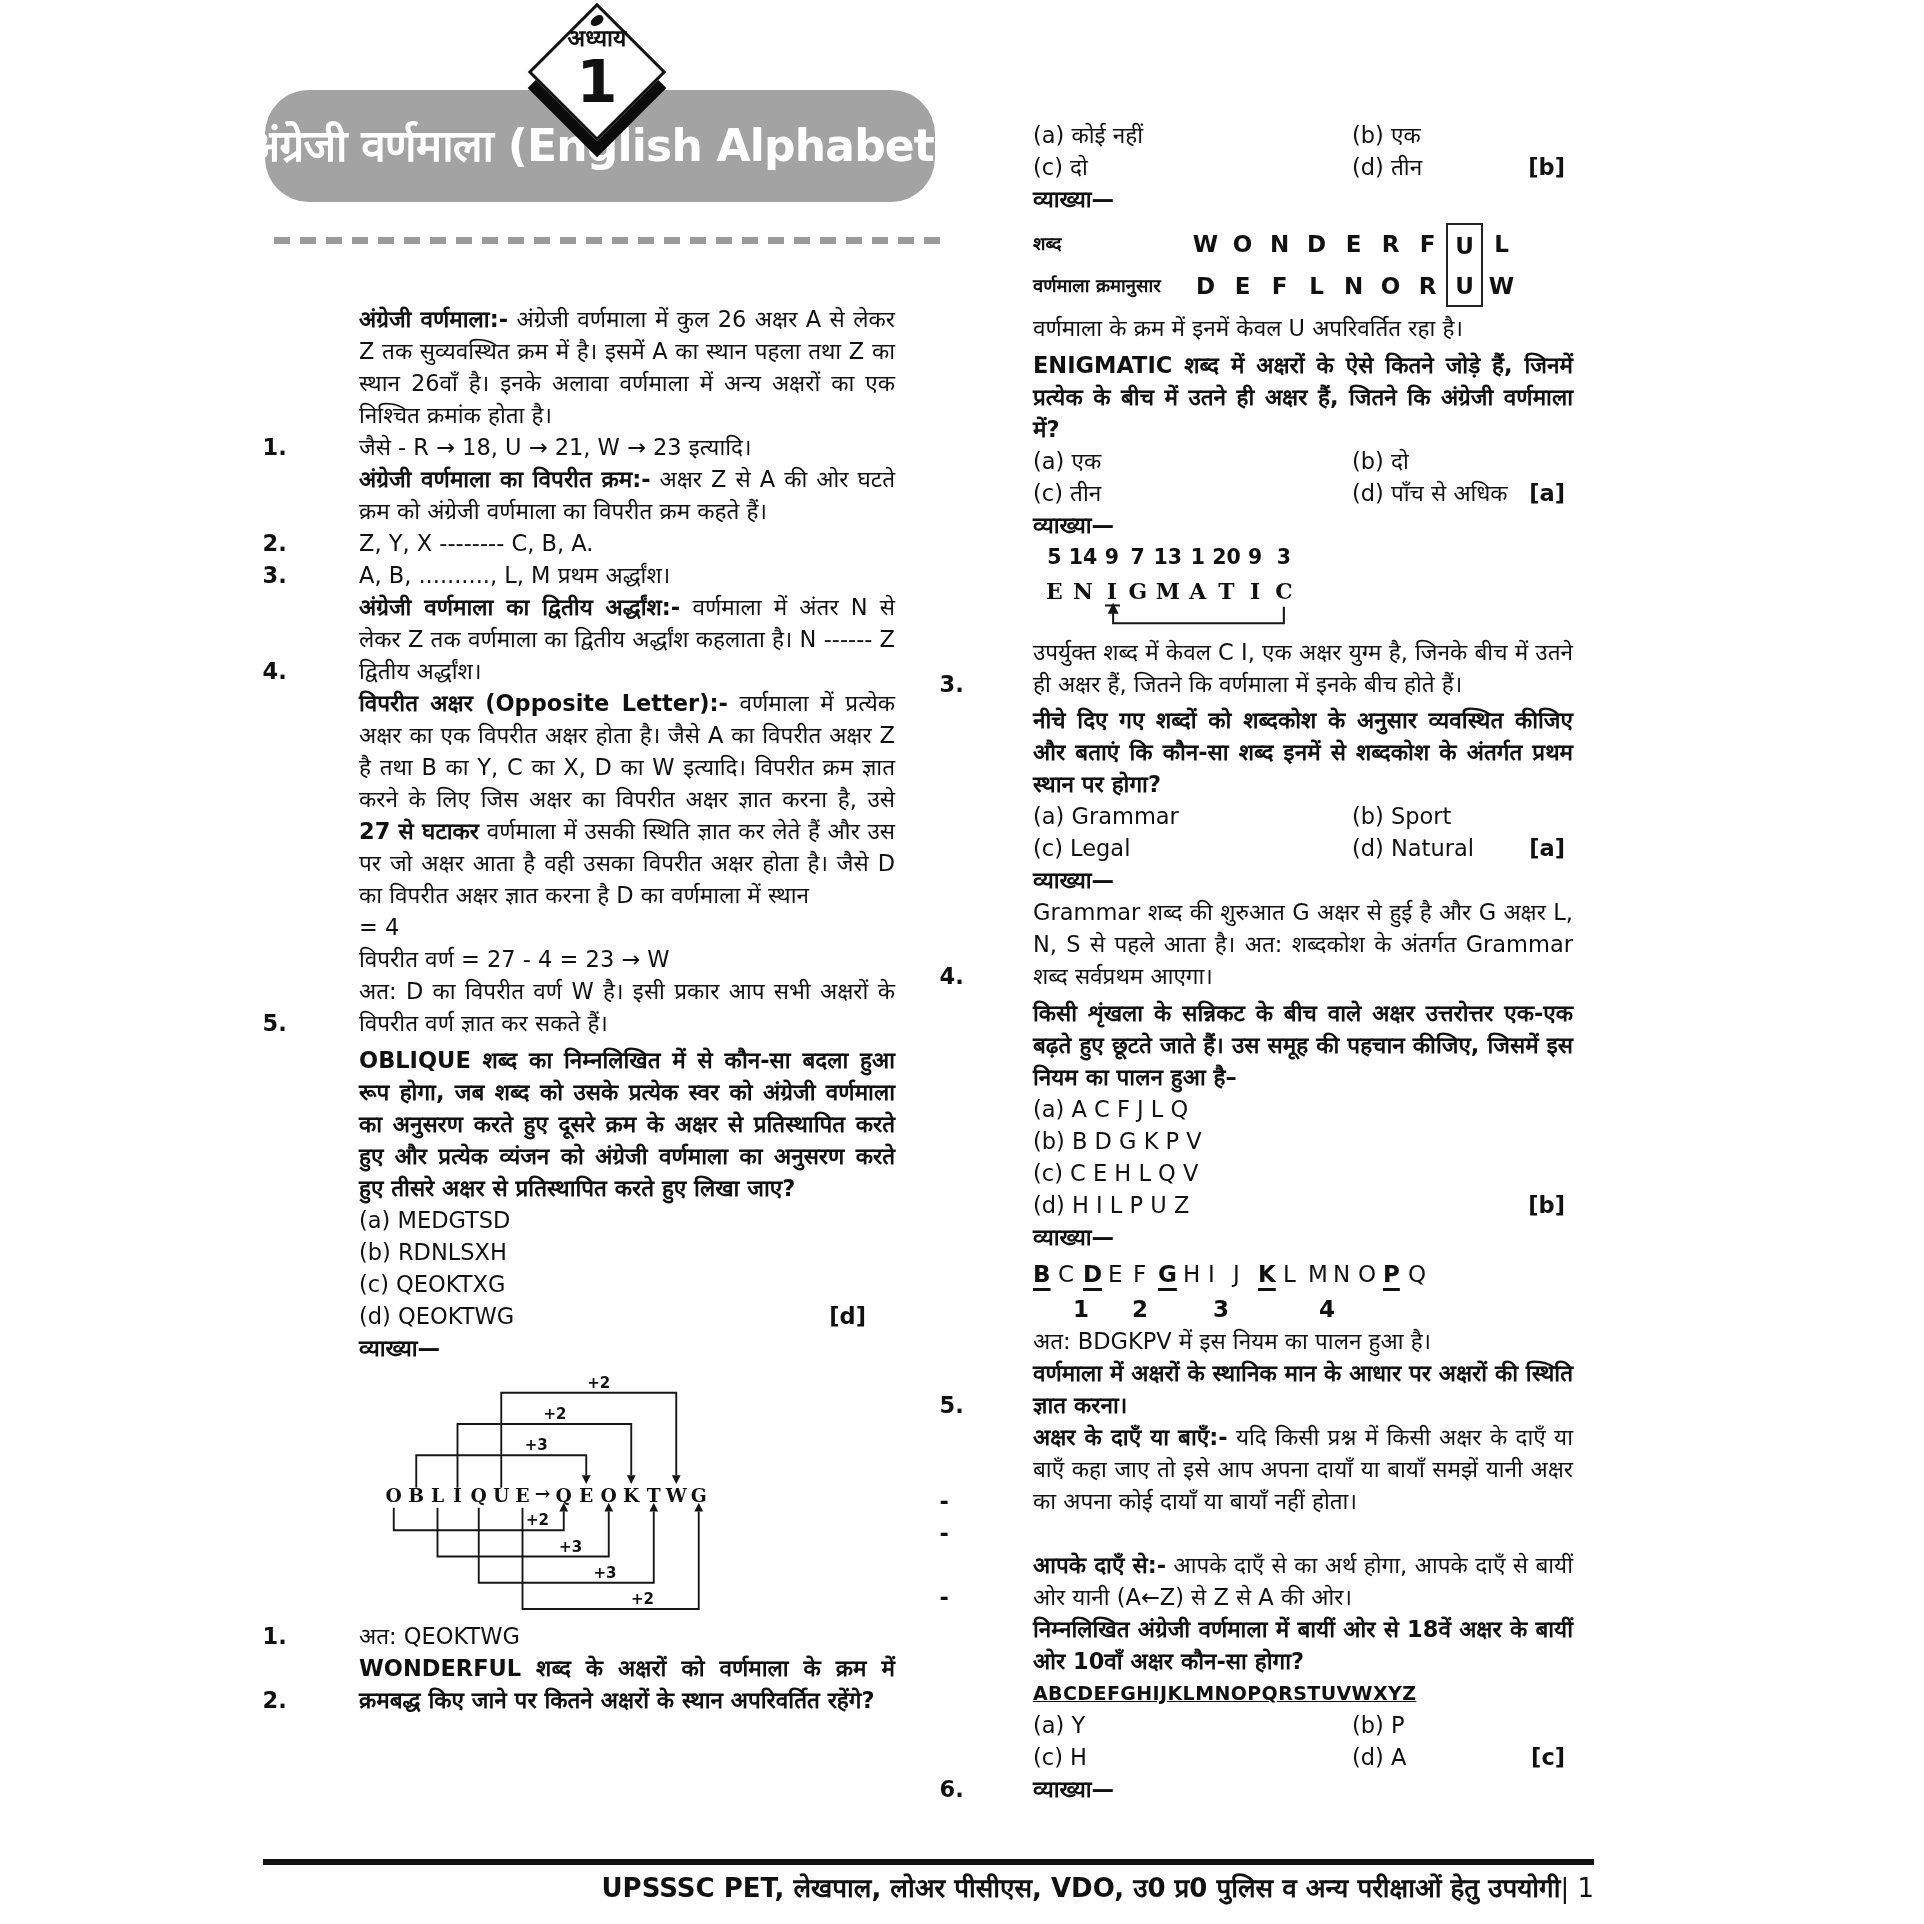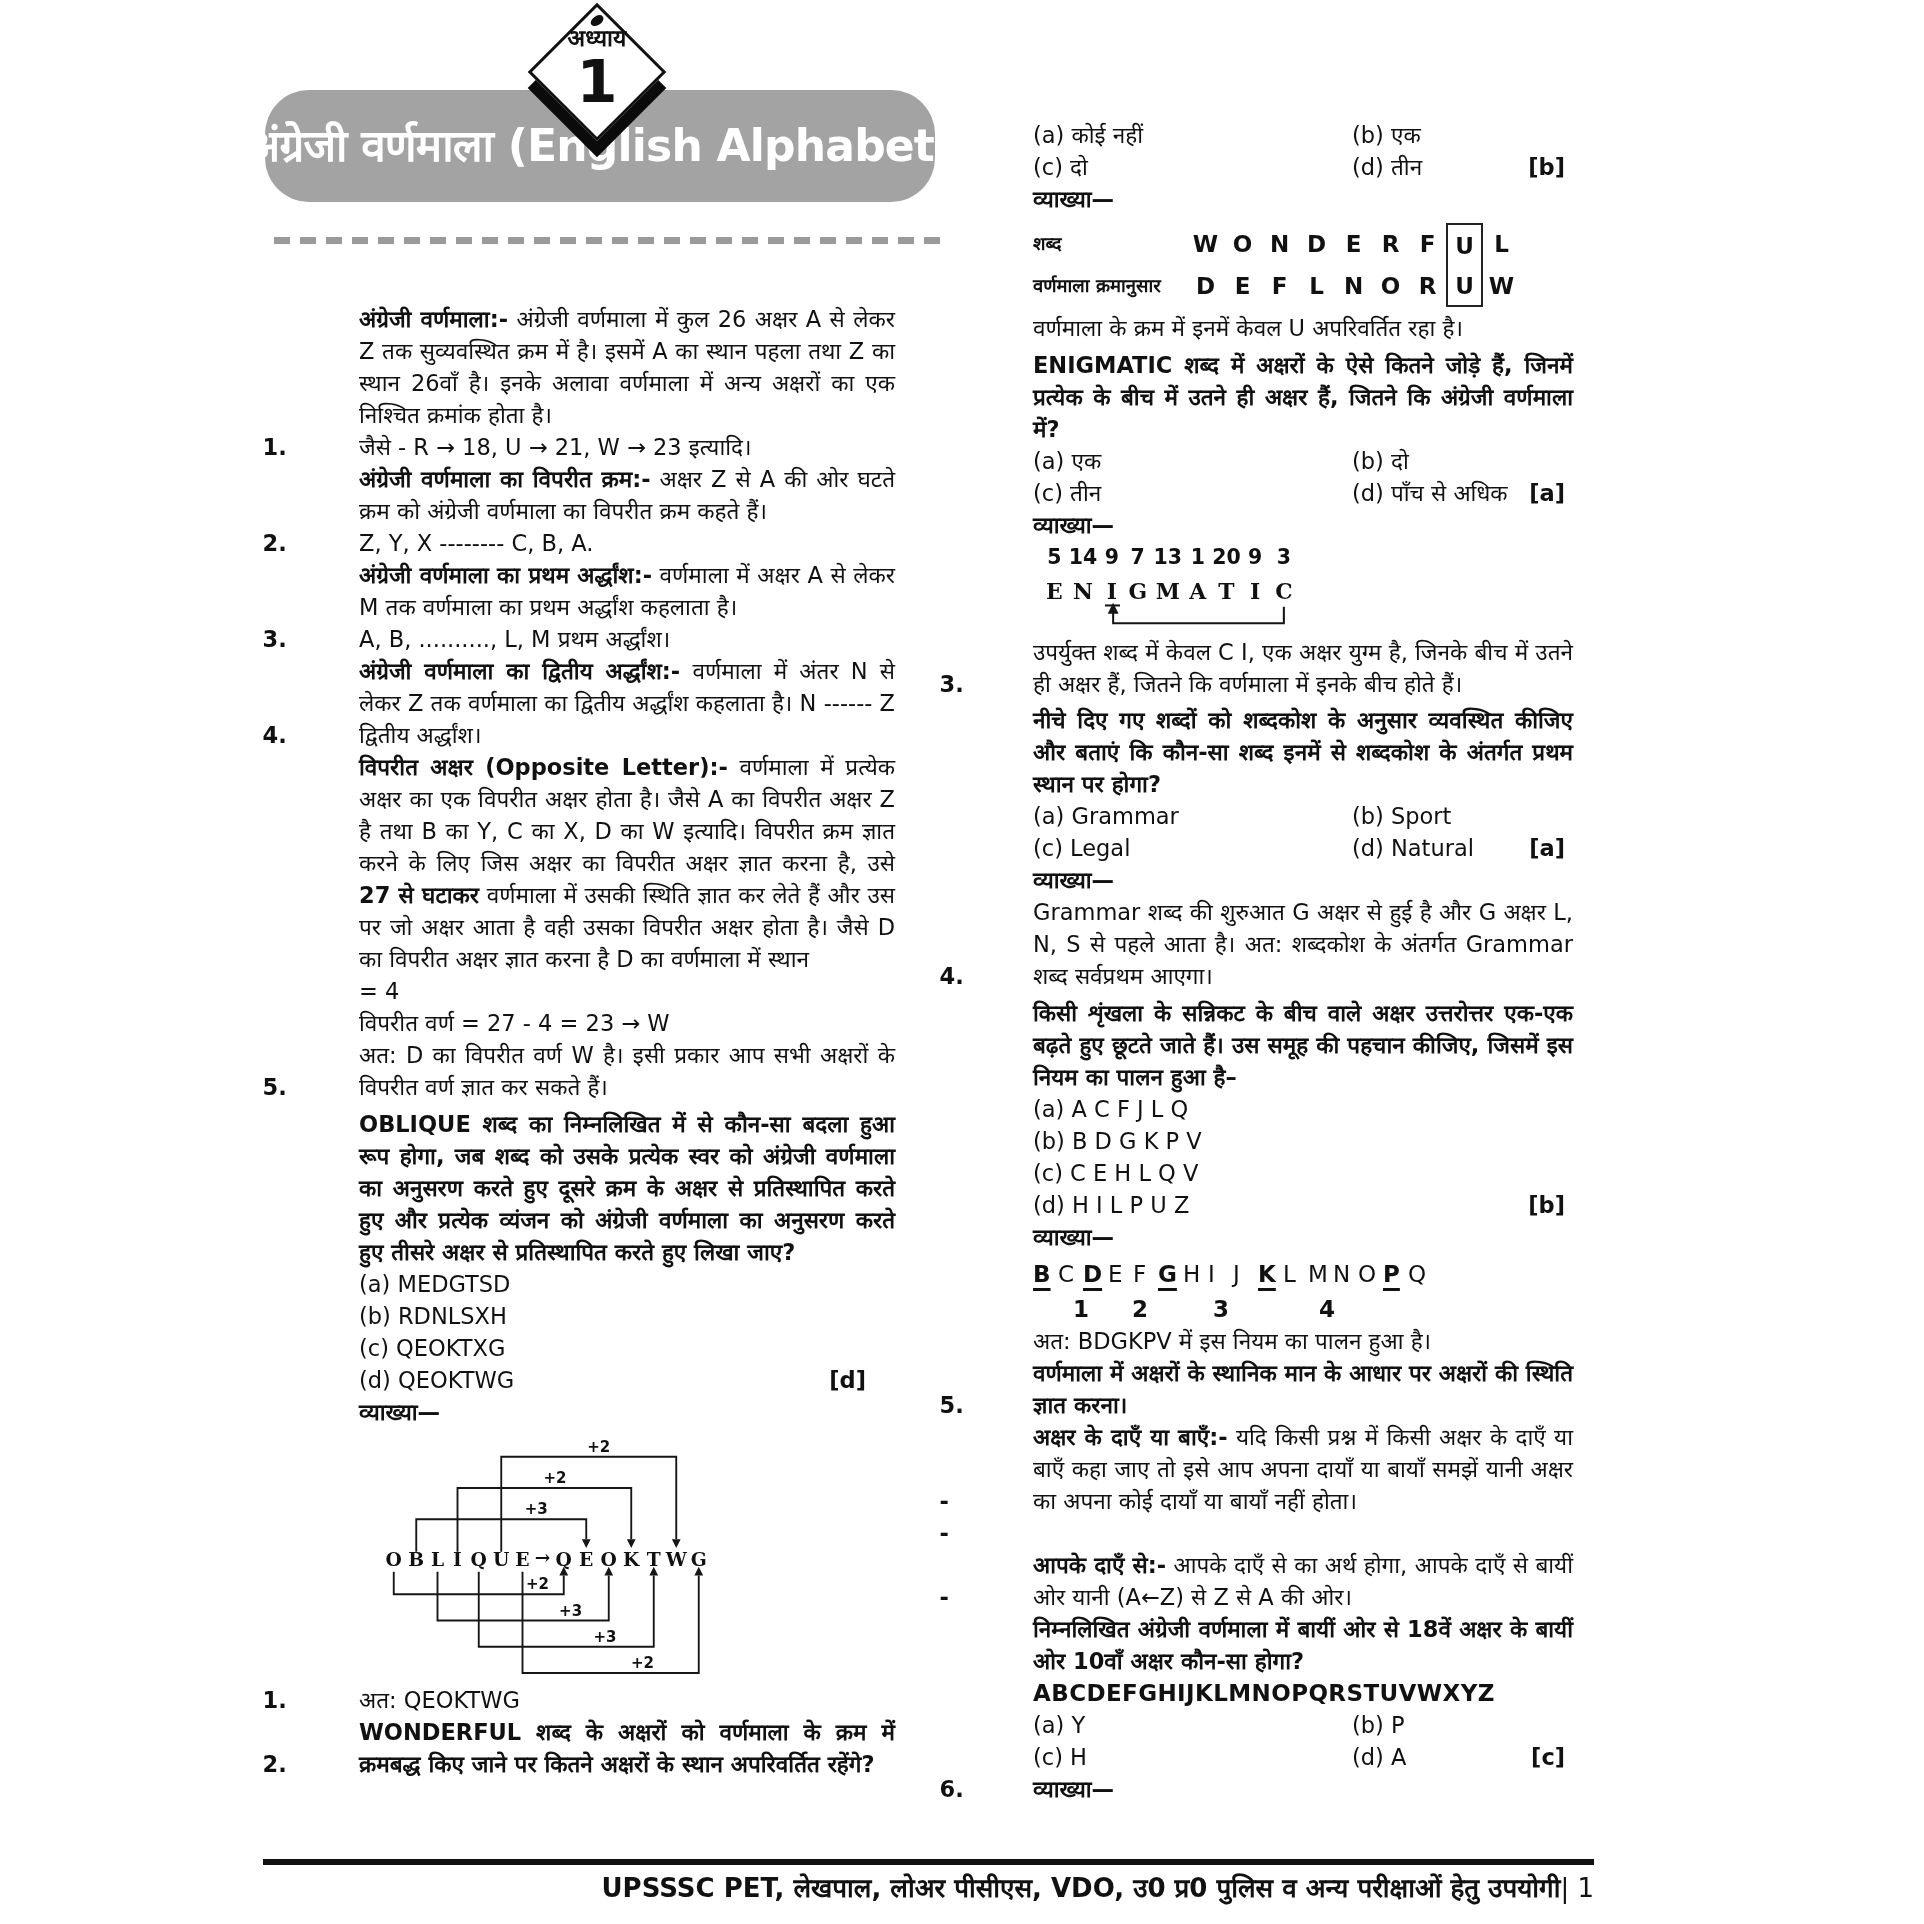--- a/index.html
+++ b/index.html
@@ -49,21 +49,21 @@
   .wt .lc{ text-align:center; font-weight:700; font-size:23px; line-height:42px; height:42px; }
   .wt .bx1{ border:2.4px solid #222; border-bottom:none; }
   .wt .bx2{ border:2.4px solid #222; border-top:none; }
   
   .series{ display:flex; margin-top:4.8px; }
   .series span{ flex:0 0 25px; font-size:23px; }
   .series .u{ font-weight:800; text-decoration:underline; text-decoration-thickness:3.2px; text-underline-offset:5.6px; }
   .gaps{ position:relative; height:35px; font-weight:600; }
   .gaps span{ position:absolute; top:3.2px; font-size:23px; }
   .gaps .g1{ left:40px; } .gaps .g2{ left:99px; } .gaps .g3{ left:180px; } .gaps .g4{ left:286px; }
-  .alpha{ font-weight:700; font-size:23px; letter-spacing:0.4px; }
+  .alpha{ font-weight:700; font-size:19px; letter-spacing:0.4px;text-decoration:underline; }
   
   .obl-svg{ display:block; margin:4.8px 0 1.6px 21px; }
   .enig-svg{ display:block; margin:3.2px 0 1.6px 4.8px; }
   svg text{ font-family:"DejaVu Serif","Liberation Serif",serif; font-weight:600; fill:#111; }
   svg text.pl{ font-family:"DejaVu Sans","Liberation Sans",sans-serif; font-weight:700; }
   svg .ln{ stroke:#161616; stroke-width:3; fill:none; }
   svg .ah{ fill:#161616; }
   
   .footline{ position:absolute; left:263px; top:1859px; width:1331px; height:5.6px; background:#111; }
   .foottext{ position:absolute; left:263px; top:1872px; width:1331px; text-align:right;
@@ -101,21 +101,20 @@
     <div class="gut">2.</div>
     <div class="bd">
       <p class="just"><b>अंग्रेजी वर्णमाला का विपरीत क्रम:-</b><span> अक्षर Z से A की ओर घटते क्रम को अंग्रेजी वर्णमाला का विपरीत क्रम कहते हैं।</span></p>
       <p>Z, Y, X -------- C, B, A.</p>
     </div>
   </div>
 
   <div class="item">
     <div class="gut">3.</div>
     <div class="bd">
-      <p class="just"><b>अंग्रेजी वर्णमाला का प्रथम अर्द्धांश:-</b><span> वर्णमाला में अक्षर A से लेकर M तक वर्णमाला का प्रथम अर्द्धांश कहलाता है।</span></p>
       <p>A, B, .........., L, M प्रथम अर्द्धांश।</p>
     </div>
   </div>
 
   <div class="item">
     <div class="gut">4.</div>
     <div class="bd">
       <p class="just"><b>अंग्रेजी वर्णमाला का द्वितीय अर्द्धांश:-</b><span> वर्णमाला में अंतर N से लेकर Z तक वर्णमाला का द्वितीय अर्द्धांश कहलाता है। N ------ Z द्वितीय अर्द्धांश।</span></p>
     </div>
   </div>

